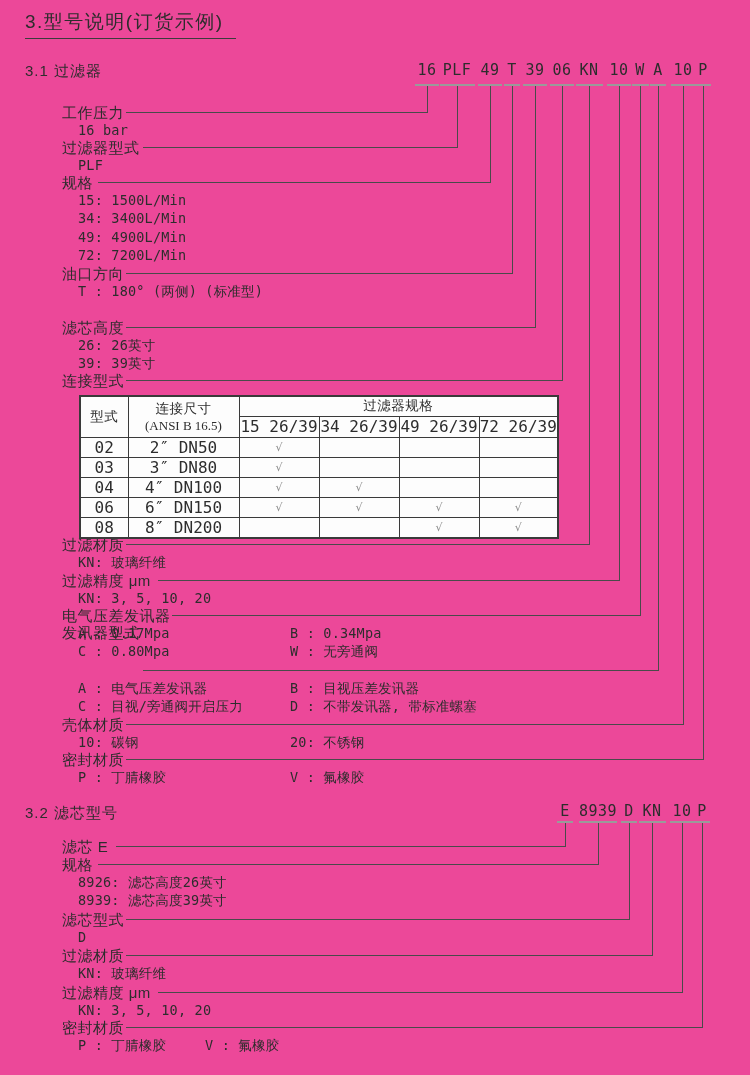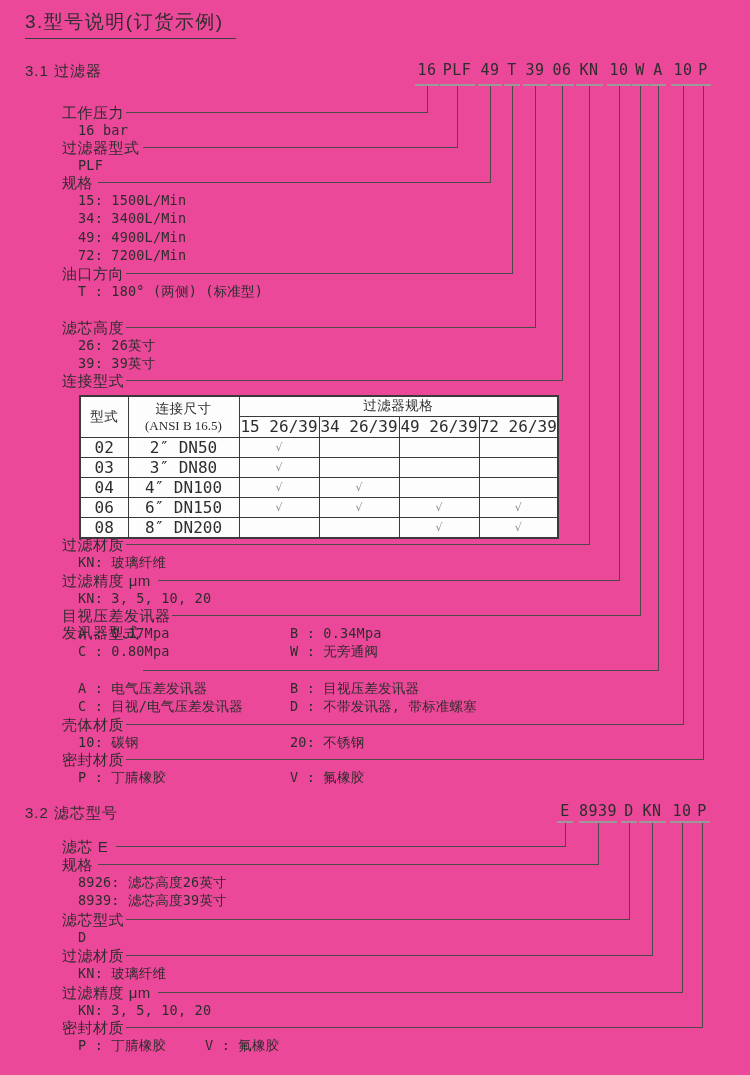--- a/index.html
+++ b/index.html
@@ -88,31 +88,31 @@
     <div class="t sub" style="left: 78px; top: 338px;">26: 26英寸</div>
     <div class="t sub" style="left: 78px; top: 356px;">39: 39英寸</div>
     <div class="t label" style="left: 62px; top: 372px;">连接型式</div>
     <div class="hline" style="left: 126px; top: 380px; width: 437px; height: 1px;"></div>
     <div class="t label" style="left: 62px; top: 536px;">过滤材质</div>
     <div class="hline" style="left: 126px; top: 544px; width: 464px; height: 1px;"></div>
     <div class="t sub" style="left: 78px; top: 555px;">KN: 玻璃纤维</div>
     <div class="t label" style="left: 62px; top: 572px;">过滤精度 μm</div>
     <div class="hline" style="left: 158px; top: 580px; width: 462px; height: 1px;"></div>
     <div class="t sub" style="left: 78px; top: 591px;">KN: 3, 5, 10, 20</div>
-    <div class="t label" style="left: 62px; top: 607px;">目视压差发讯器</div>
+    <div class="t label" style="left: 62px; top: 607px;">电气压差发讯器</div>
     <div class="hline" style="left: 172px; top: 615px; width: 469px; height: 1px;"></div>
     <div class="t sub" style="left: 78px; top: 626px;">A : 0.17Mpa</div>
     <div class="t sub" style="left: 290px; top: 626px;">B : 0.34Mpa</div>
     <div class="t sub" style="left: 78px; top: 644px;">C : 0.80Mpa</div>
     <div class="t sub" style="left: 290px; top: 644px;">W : 无旁通阀</div>
     <div class="t label" style="left: 62px; top: 624px;">发讯器型式</div>
     <div class="hline" style="left: 143px; top: 670px; width: 516px; height: 1px;"></div>
     <div class="t sub" style="left: 78px; top: 681px;">A : 电气压差发讯器</div>
     <div class="t sub" style="left: 290px; top: 681px;">B : 目视压差发讯器</div>
-    <div class="t sub" style="left: 78px; top: 699px;">C : 目视/电气压差发讯器</div>
+    <div class="t sub" style="left: 78px; top: 699px;">C : 目视/旁通阀开启压力</div>
     <div class="t sub" style="left: 290px; top: 699px;">D : 不带发讯器, 带标准螺塞</div>
     <div class="t label" style="left: 62px; top: 716px;">壳体材质</div>
     <div class="hline" style="left: 126px; top: 724px; width: 558px; height: 1px;"></div>
     <div class="t sub" style="left: 78px; top: 735px;">10: 碳钢</div>
     <div class="t sub" style="left: 290px; top: 735px;">20: 不锈钢</div>
     <div class="t label" style="left: 62px; top: 751px;">密封材质</div>
     <div class="hline" style="left: 126px; top: 759px; width: 578px; height: 1px;"></div>
     <div class="t sub" style="left: 78px; top: 770px;">P : 丁腈橡胶</div>
     <div class="t sub" style="left: 290px; top: 770px;">V : 氟橡胶</div>
     <div class="t code-seg" style="left: 549px; top: 803px; width: 32px;">E</div>

